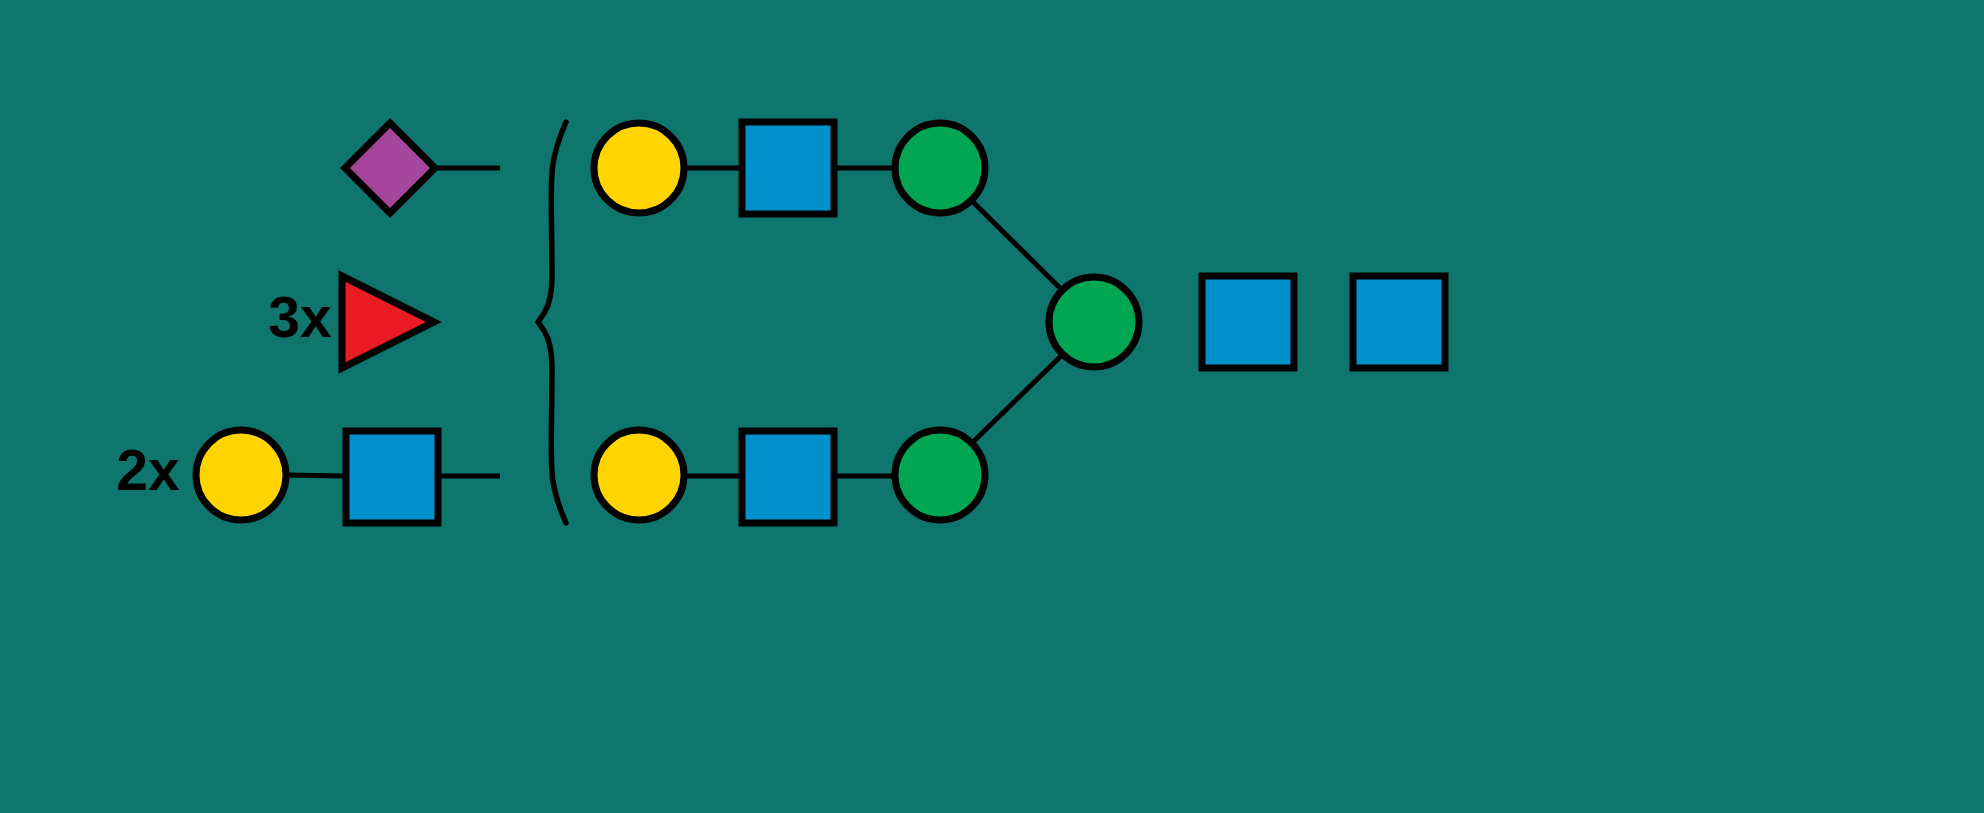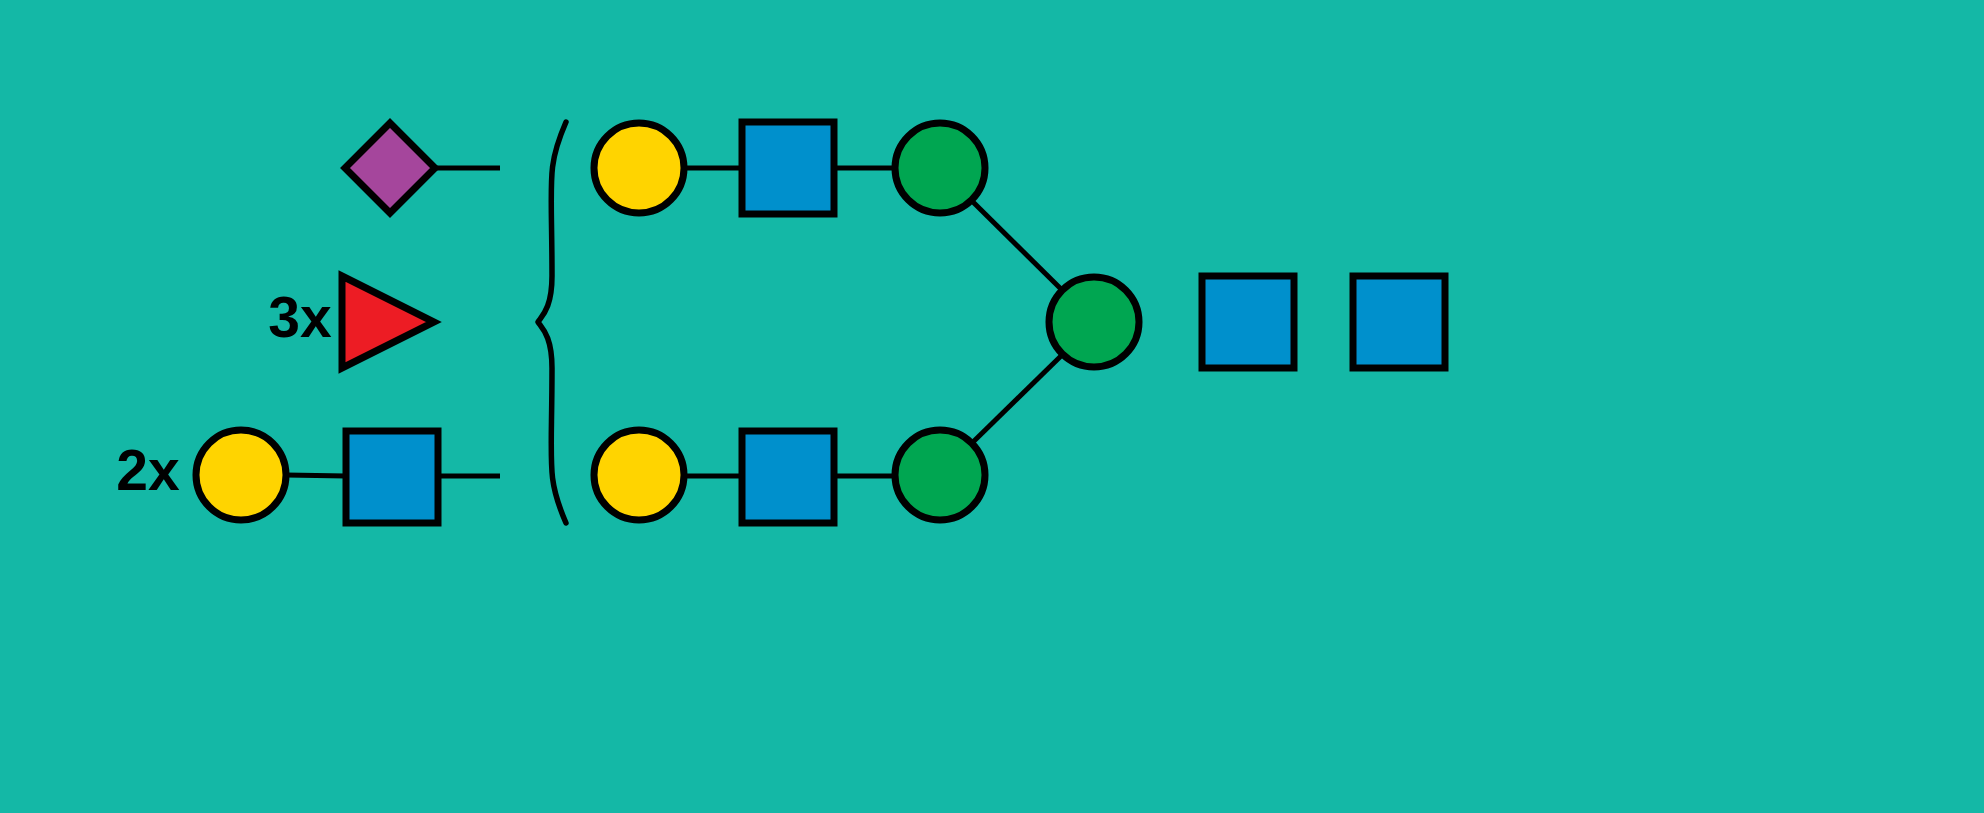--- a/index.html
+++ b/index.html
@@ -8,21 +8,21 @@
     padding: 0;
     background: #ffffff;
   }
   body {
     font-family: "Liberation Sans", sans-serif;
   }
   #canvas-wrap {
     position: relative;
     width: 1984px;
     height: 813px;
-    background: #14b8a6;
+    background: #0f766e;
     overflow: hidden;
   }
   svg#glycan {
     display: block;
     width: 1984px;
     height: 813px;
   }
   .node-outline {
     stroke: #000000;
     stroke-width: 7;

